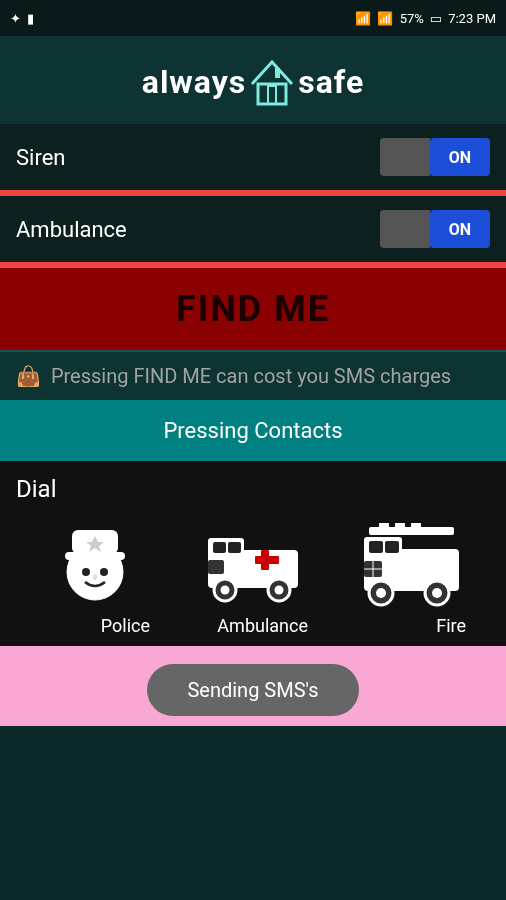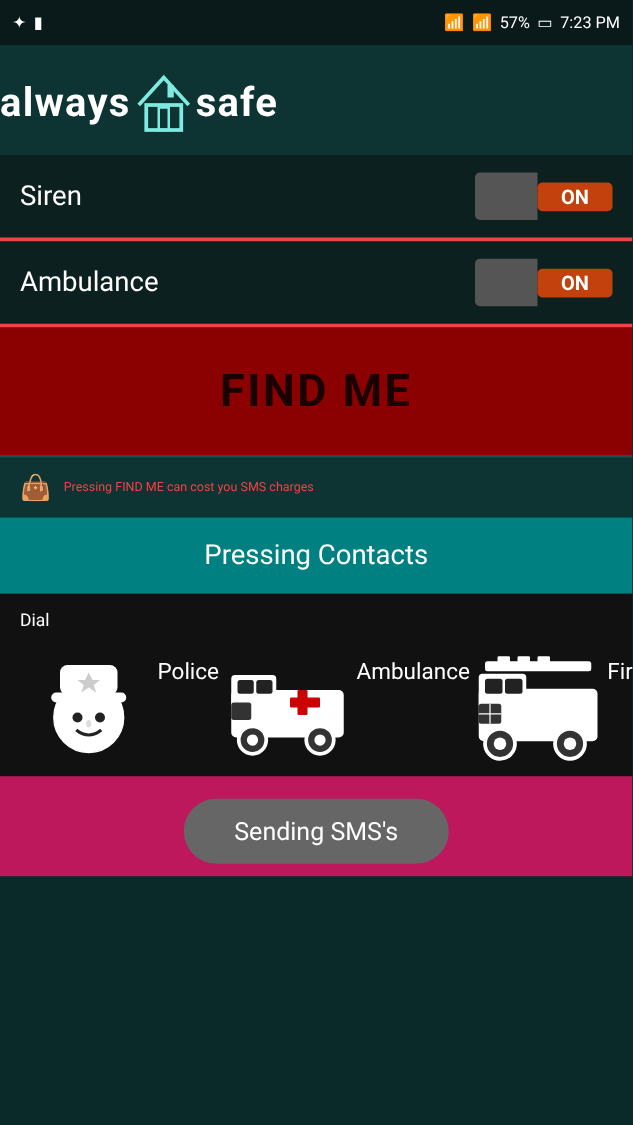--- a/index.html
+++ b/index.html
@@ -24,20 +24,21 @@
       color: white;
       font-size: 13px;
     }
     .status-left { display: flex; align-items: center; gap: 6px; }
     .status-right { display: flex; align-items: center; gap: 6px; font-size: 13px; }
 
     
     .logo-area {
       background: #0d3333;
       display: flex;
+      justify-content: center;
       align-items: center;
       padding: 20px 0 16px 0;
     }
     .logo-text {
       color: white;
       font-size: 32px;
       font-weight: bold;
       letter-spacing: 1px;
     }
     
@@ -49,44 +50,44 @@
 
     
     .toggle-section {
       background: #0d2020;
     }
     .toggle-row {
       display: flex;
       align-items: center;
       justify-content: space-between;
       padding: 14px 16px;
-      border-bottom: 3px solid #ef4444;
+      border-bottom: 6px solid #ef4444;
     }
     .toggle-label {
       color: white;
       font-size: 22px;
     }
     .toggle-on {
-      background: #c2410c;
+      background: #1d4ed8;
       color: white;
       font-weight: bold;
       font-size: 16px;
       padding: 8px 14px;
       border-radius: 4px;
       display: flex;
       align-items: center;
       justify-content: center;
       min-width: 60px;
-      height: 23px;
+      height: 38px;
     }
 
     
     .find-me-area {
       background: #8b0000;
-      padding: 30px 16px;
+      padding: 20px 16px;
       display: flex;
       align-items: center;
       justify-content: center;
     }
     .find-me-btn {
       color: #1a0000;
       font-size: 36px;
       font-weight: bold;
       letter-spacing: 2px;
       cursor: pointer;
@@ -98,22 +99,22 @@
     
     .sms-warning {
       background: #0d3333;
       display: flex;
       align-items: center;
       padding: 12px 16px;
       gap: 10px;
       border-top: 2px solid #1a5050;
     }
     .sms-warning-text {
-      color: #ef4444;
-      font-size: 10px;
+      color: #a3a3a3;
+      font-size: 20px;
     }
     .warning-icon {
       font-size: 20px;
     }
 
     
     .emergency-contacts-btn {
       background: #008080;
       width: 100%;
       padding: 18px 16px;
@@ -126,53 +127,53 @@
       font-family: inherit;
     }
 
     
     .dial-section {
       background: #111;
       padding: 14px 16px 10px 16px;
     }
     .dial-label {
       color: white;
-      font-size: 14px;
+      font-size: 24px;
       margin-bottom: 16px;
     }
     .dial-buttons {
       display: flex;
       justify-content: space-around;
       align-items: flex-start;
     }
     .dial-item {
       display: flex;
-      flex-direction: row;
-      align-items: flex-start;
+      flex-direction: column;
+      align-items: flex-end;
       cursor: pointer;
     }
     .dial-icon-wrap {
       width: 110px;
       height: 90px;
       display: flex;
       align-items: center;
       justify-content: center;
     }
     .dial-item-label {
       color: white;
       font-size: 18px;
       margin-top: 6px;
     }
 
     
     .toast-area {
       display: flex;
       justify-content: center;
       padding: 18px 0 10px 0;
-      background: #be185d;
+      background: #f9a8d4;
     }
     .toast {
       background: #666;
       color: white;
       font-size: 20px;
       padding: 14px 40px;
       border-radius: 30px;
     }
 
     

